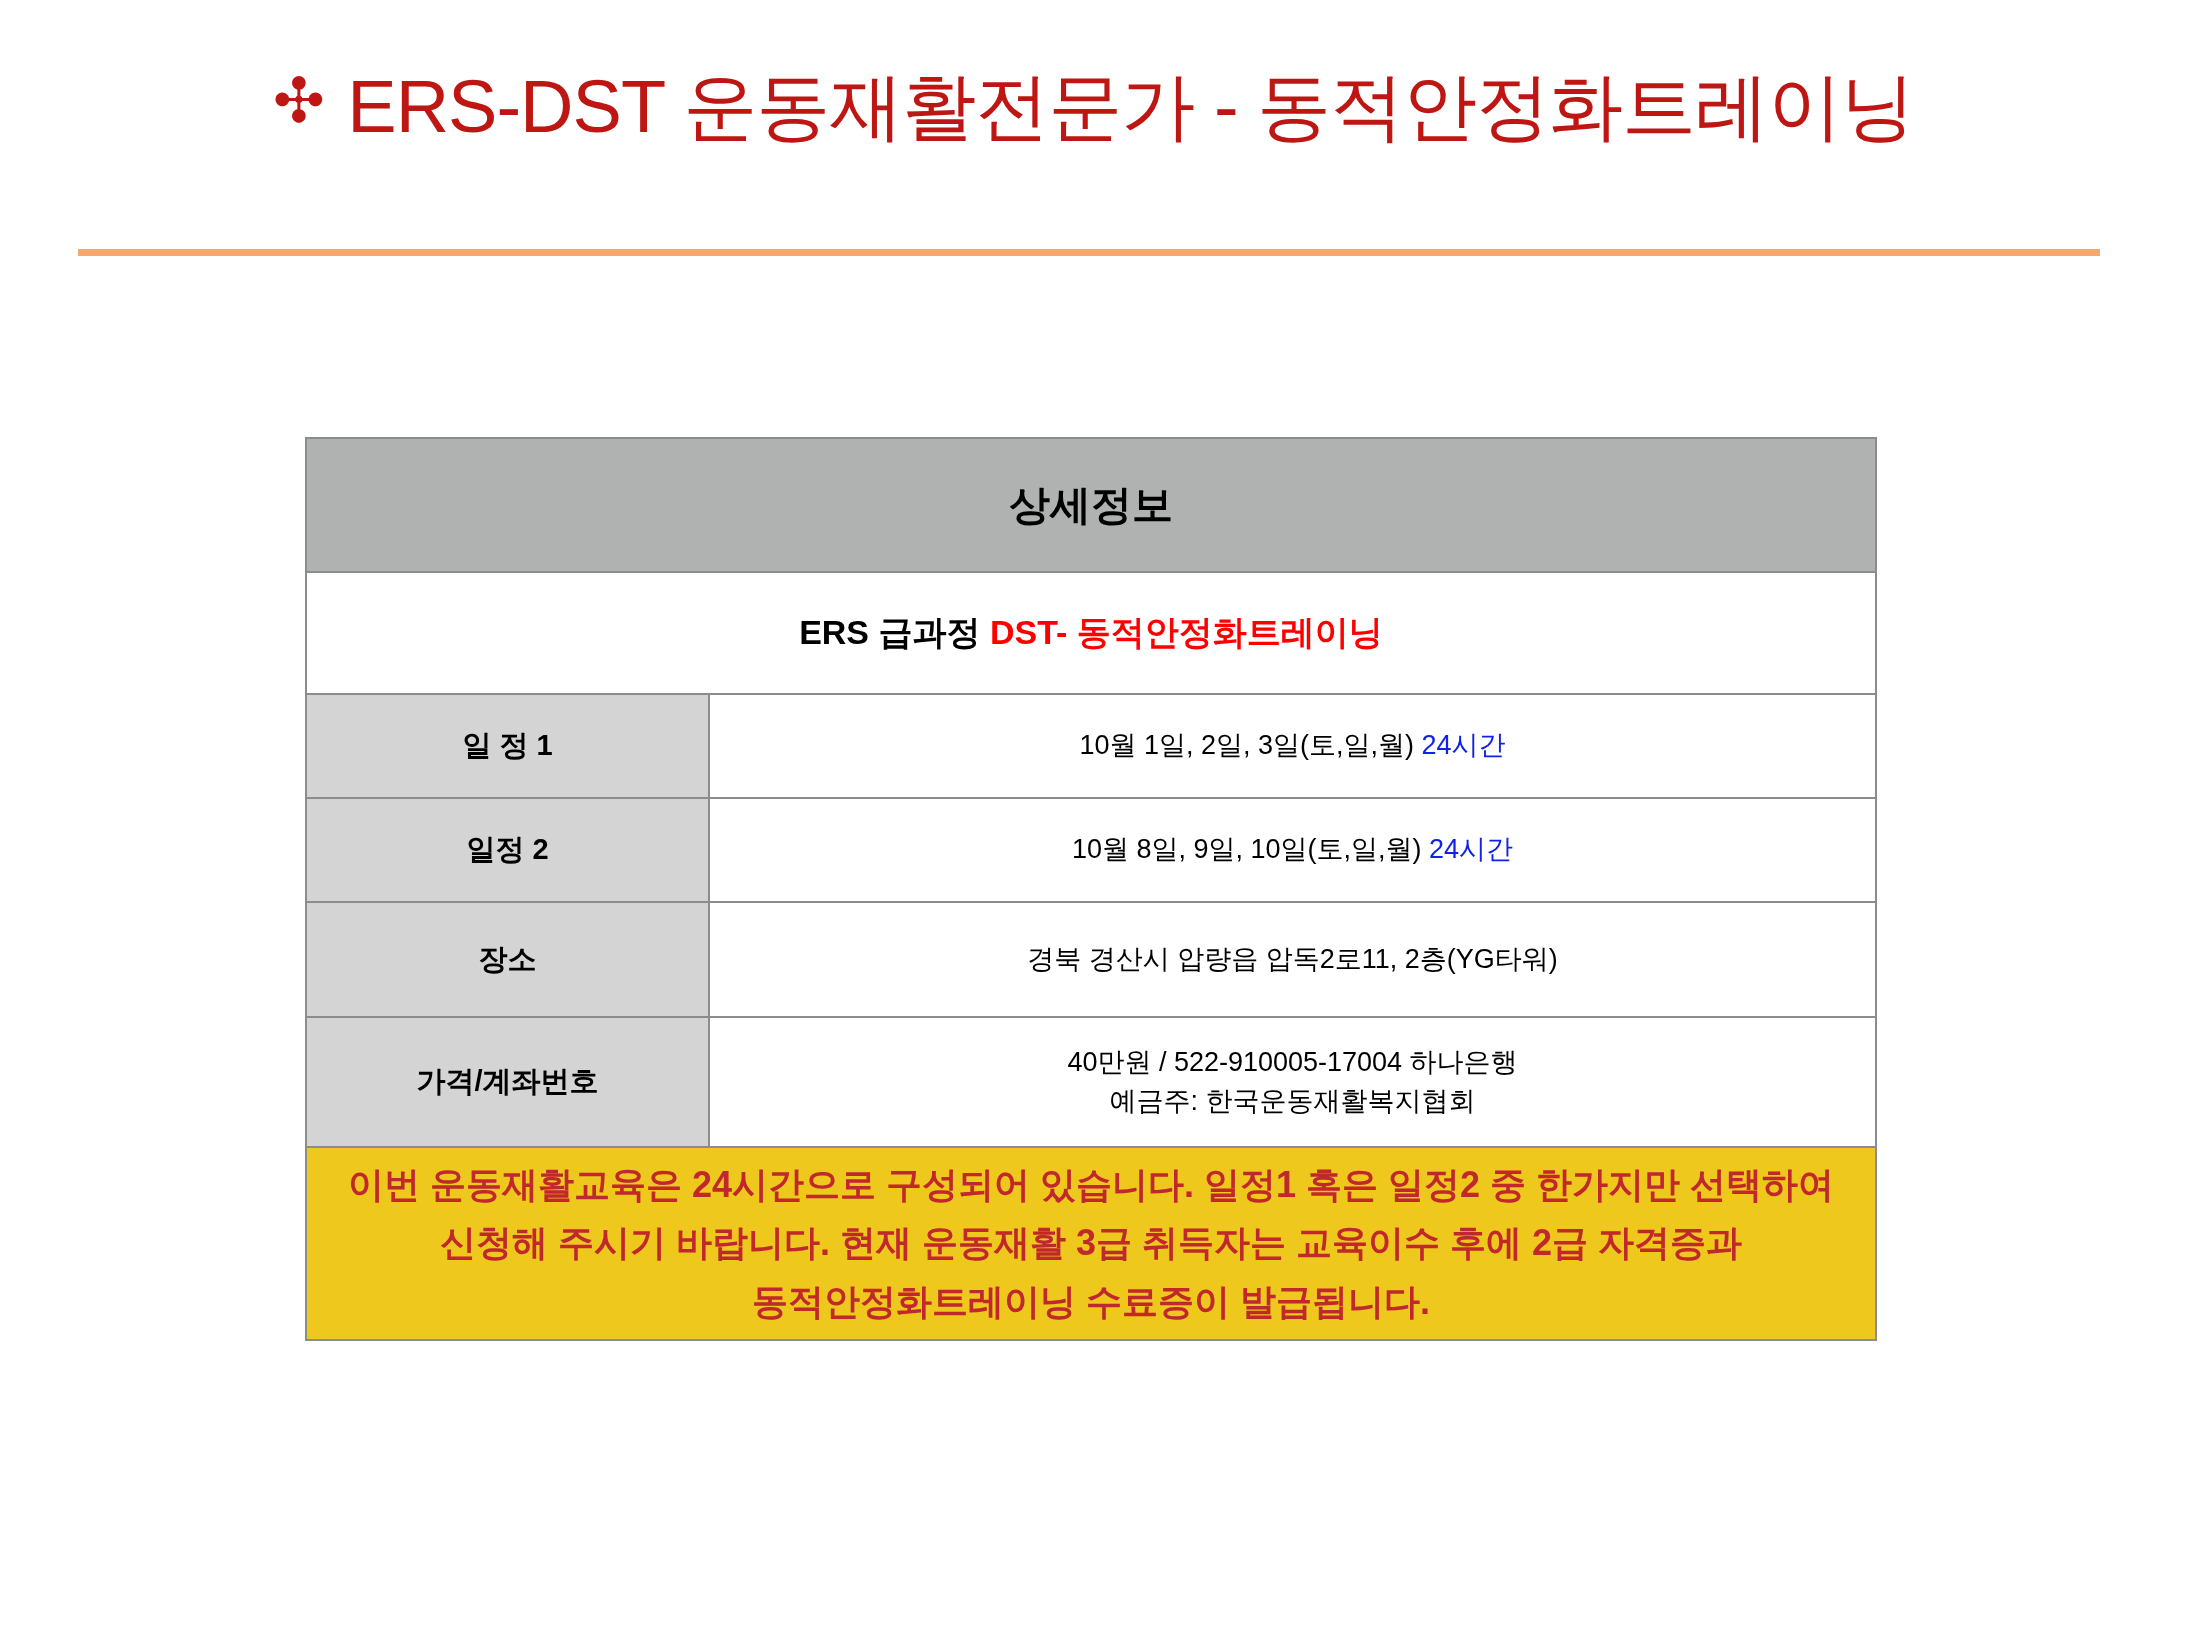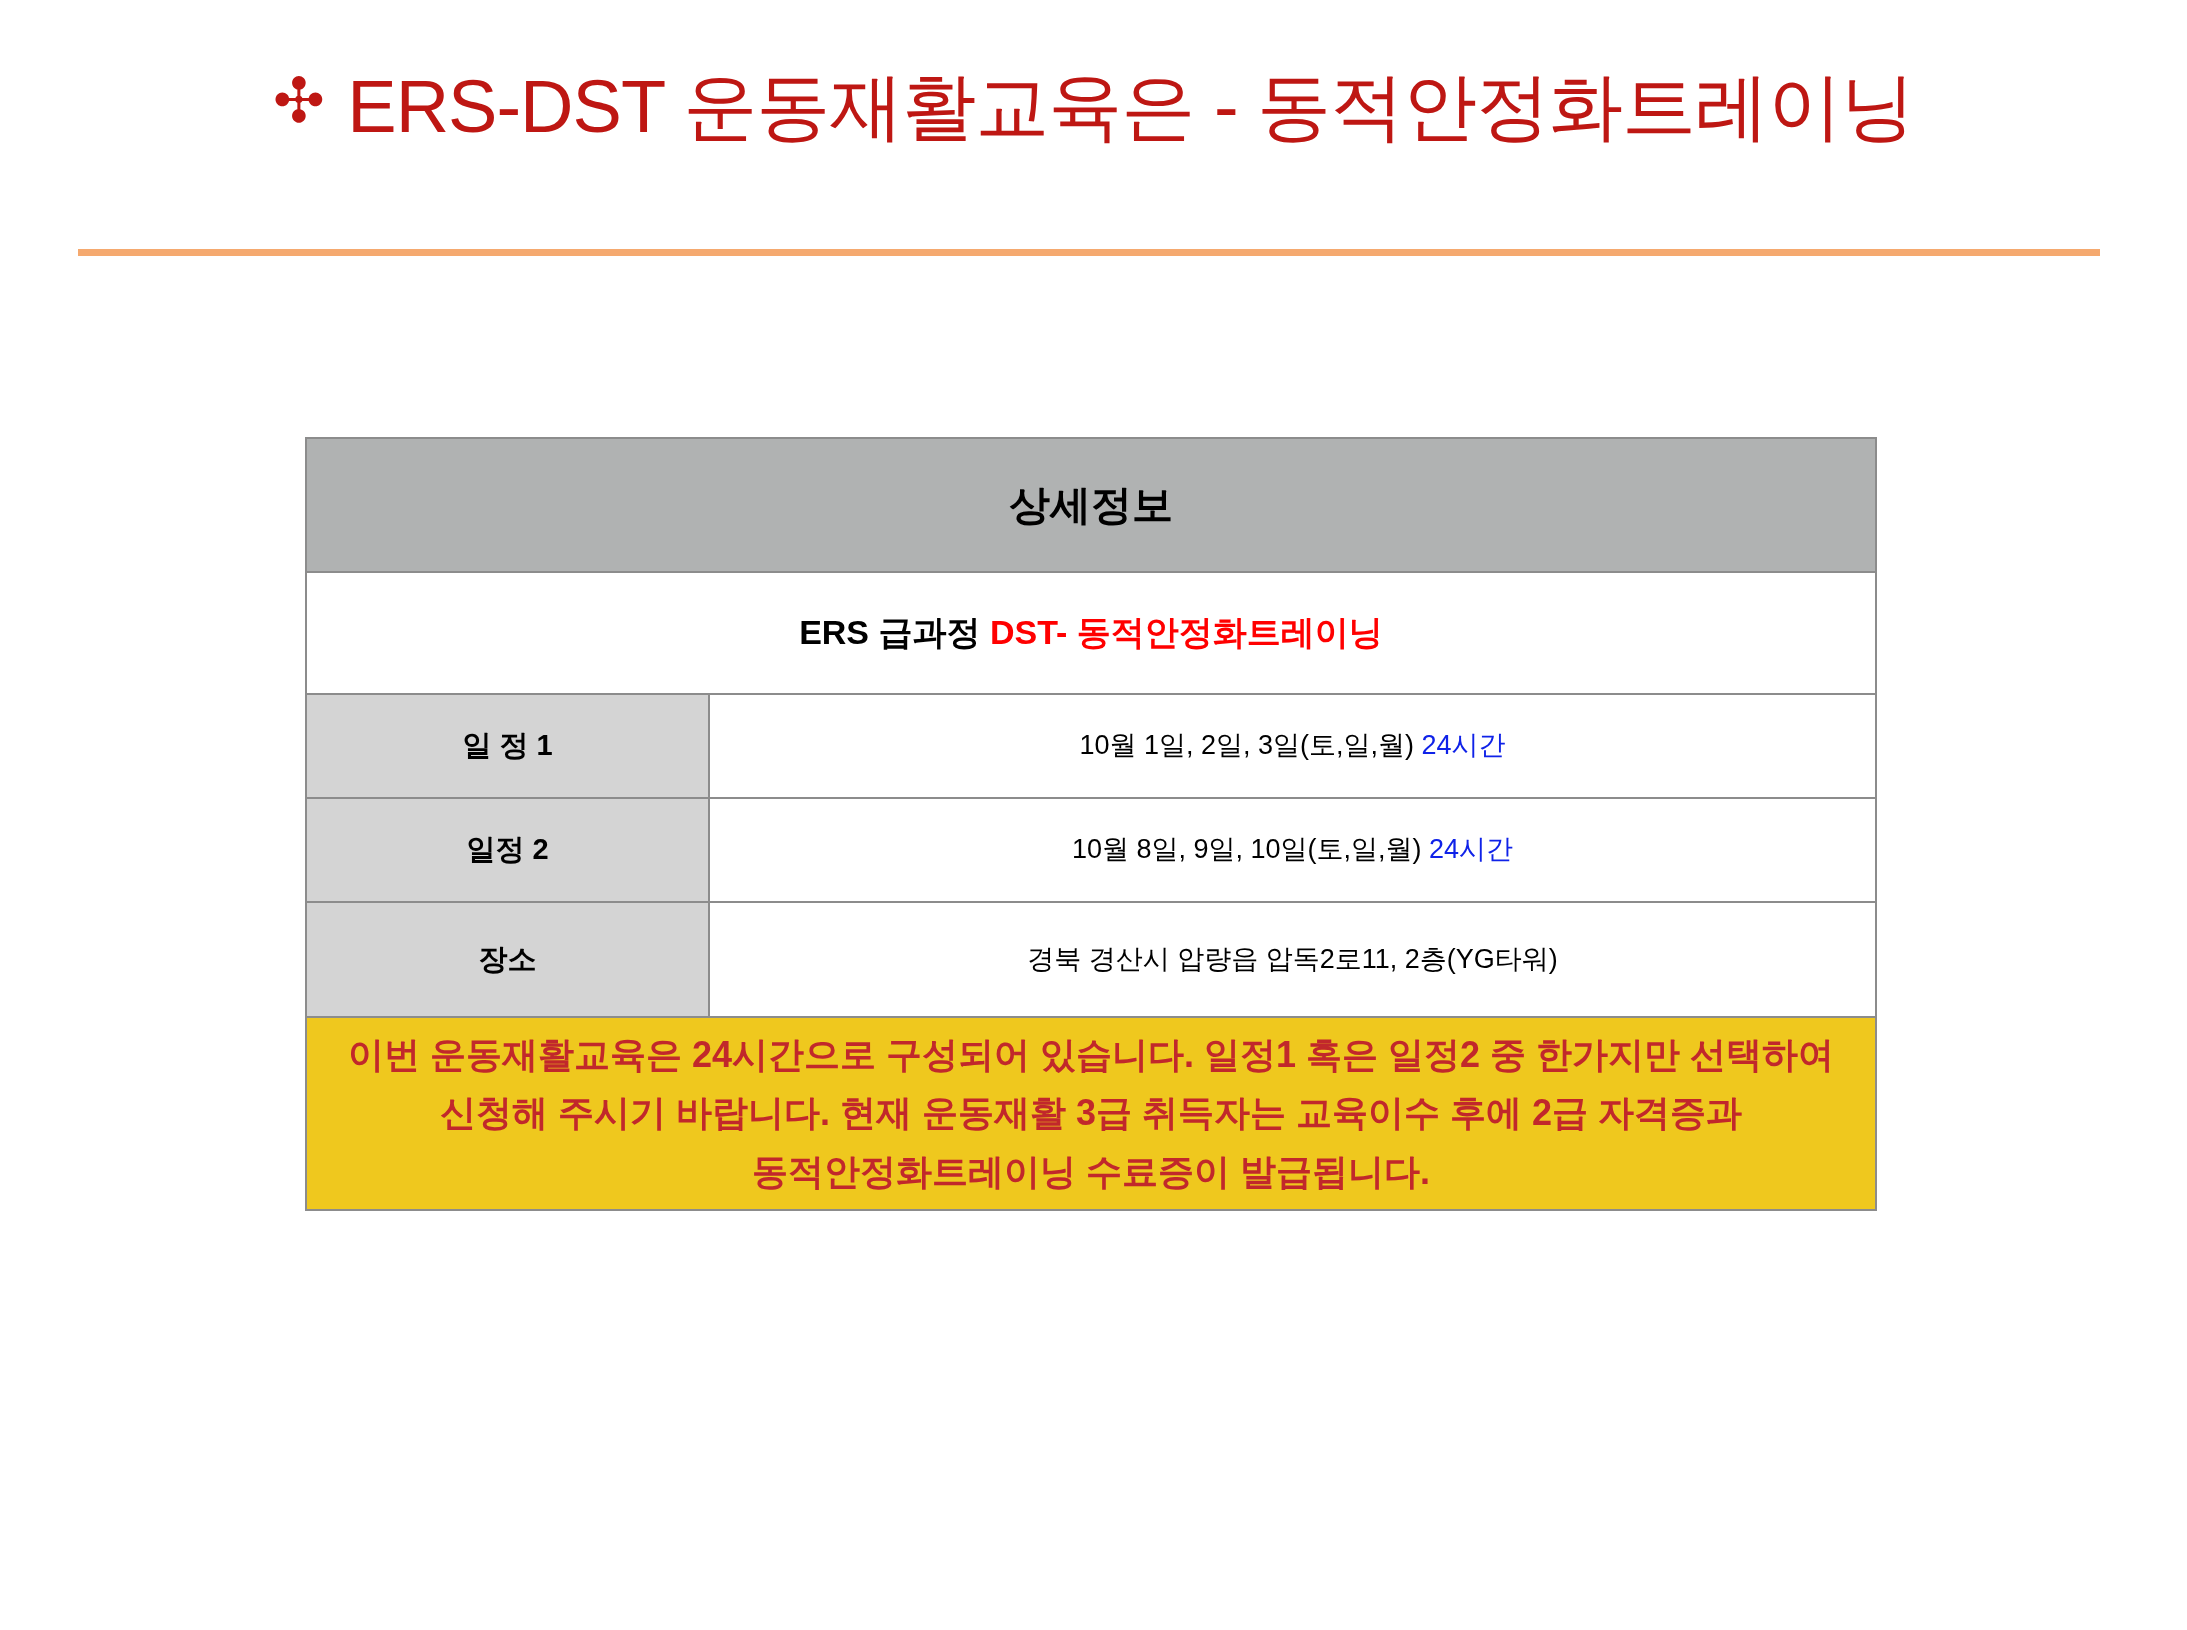--- a/index.html
+++ b/index.html
@@ -113,21 +113,21 @@
     line-height: 1.62;
     padding: 8px 24px !important;
   }
   .footer-note div { white-space: nowrap; }
 </style>
 </head>
 <body>
 
 <div id="slide-title">
   <span class="title-bullet">✣</span>
-  <span class="title-text">ERS-DST 운동재활교육은 - 동적안정화트레이닝</span>
+  <span class="title-text">ERS-DST 운동재활전문가 - 동적안정화트레이닝</span>
 </div>
 <div id="title-divider"></div>
 
 <table id="detail-table">
   <colgroup>
     <col style="width:403px">
     <col style="width:1167px">
   </colgroup>
   <tbody>
     <tr>
@@ -151,20 +151,27 @@
       <td class="cell-value">
         <span>10월 8일, 9일, 10일(토,일,월) </span><span class="accent-blue">24시간</span>
       </td>
     </tr>
 
     <tr class="r-place">
       <td class="cell-label">장소</td>
       <td class="cell-value">경북 경산시 압량읍 압독2로11, 2층(YG타워)</td>
     </tr>
 
+    <tr class="r-price">
+      <td class="cell-label">가격/계좌번호</td>
+      <td class="cell-value">
+        <div>40만원 / 522-910005-17004 하나은행</div>
+        <div>예금주: 한국운동재활복지협회</div>
+      </td>
+    </tr>
 
 
     <tr>
       <td class="footer-note" colspan="2">
         <div>이번 운동재활교육은 24시간으로 구성되어 있습니다. 일정1 혹은 일정2 중 한가지만 선택하여</div>
         <div>신청해 주시기 바랍니다. 현재 운동재활 3급 취득자는 교육이수 후에 2급 자격증과</div>
         <div>동적안정화트레이닝 수료증이 발급됩니다.</div>
       </td>
     </tr>
   </tbody>

